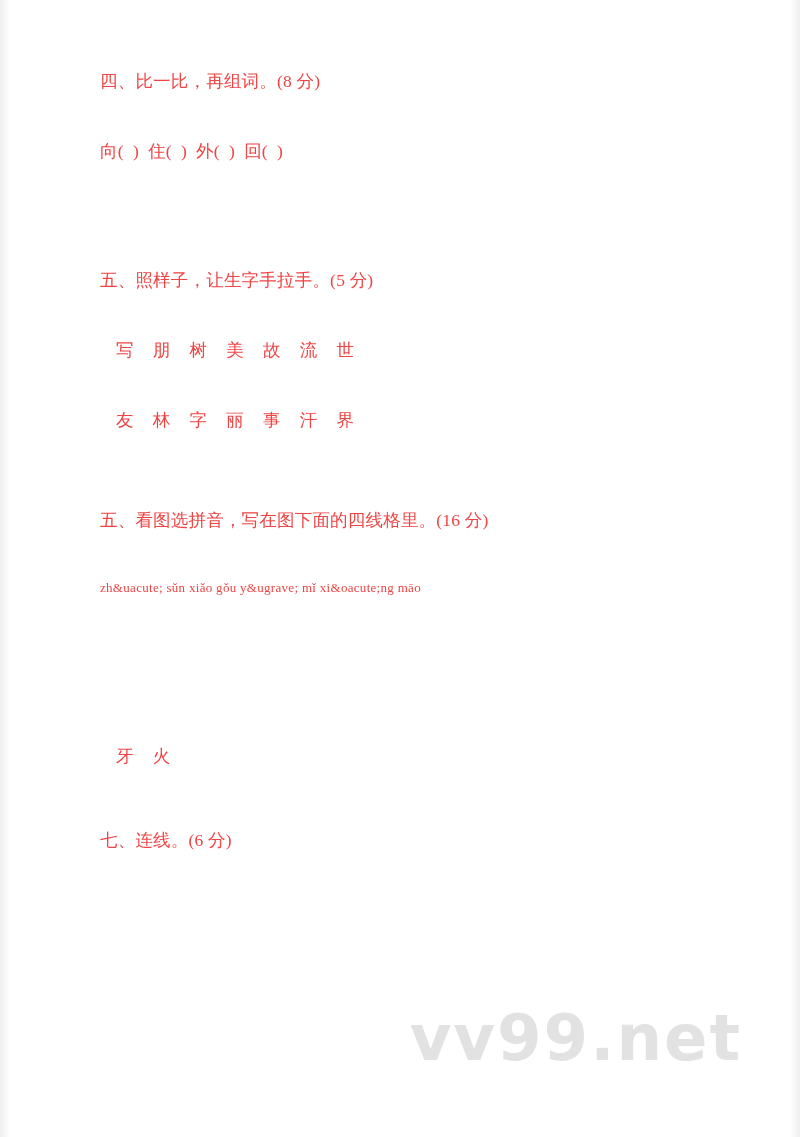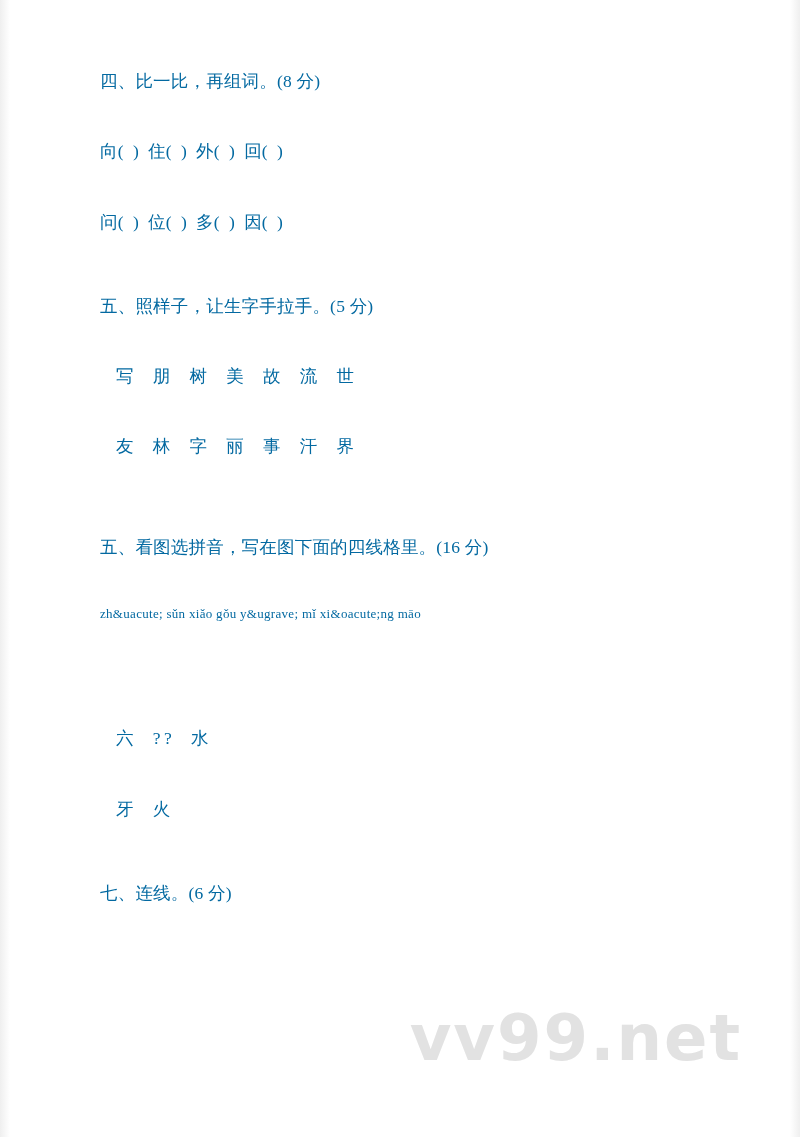--- a/index.html
+++ b/index.html
@@ -40,21 +40,21 @@
     pointer-events: none;
   }
   .doc-body {
     position: relative;
     padding: 52px 96px 0 100px;
     z-index: 2;
   }
   .line {
     font-size: 17.5px;
     line-height: 1.5;
-    color: #0369a1;
+    color: #ef4444;
     white-space: pre-wrap;
     letter-spacing: 0.2px;
   }
   .heading {
     font-size: 17.5px;
   }
   .spaced {
     letter-spacing: 3.5px;
     margin-left: 16px;
   }
@@ -85,40 +85,38 @@
 <div id="page">
 
   <div class="doc-body">
 
     <div class="gap-xs"></div>
 
     <div class="line heading">四、比一比，再组词。(8 分)</div>
     <div class="gap-m"></div>
     <div class="line">向(  )  住(  )  外(  )  回(  )</div>
     <div class="gap-m"></div>
-    <div class="line">问(  )  位(  )  多(  )  因(  )</div>
 
     <div class="gap-l"></div>
 
     <div class="line heading">五、照样子，让生字手拉手。(5 分)</div>
     <div class="gap-m"></div>
     <div class="line spaced">写  朋  树  美  故  流  世</div>
     <div class="gap-m"></div>
     <div class="line spaced">友  林  字  丽  事  汗  界</div>
 
     <div class="gap-xl"></div>
 
     <div class="line heading">五、看图选拼音，写在图下面的四线格里。(16 分)</div>
     <div class="gap-m"></div>
     <div class="line pinyin">zh&amp;uacute; sǔn xiǎo gǒu y&amp;ugrave; mǐ xi&amp;oacute;ng māo</div>
 
     <div class="gap-l"></div>
 
     <div class="gap-m"></div>
-    <div class="line spaced">六  ??  水</div>
     <div class="gap-m"></div>
     <div class="line spaced">牙  火</div>
 
     <div class="gap-l"></div>
 
     <div class="line heading">七、连线。(6 分)</div>
 
   </div>
 
   <div class="watermark">vv99.net</div>

